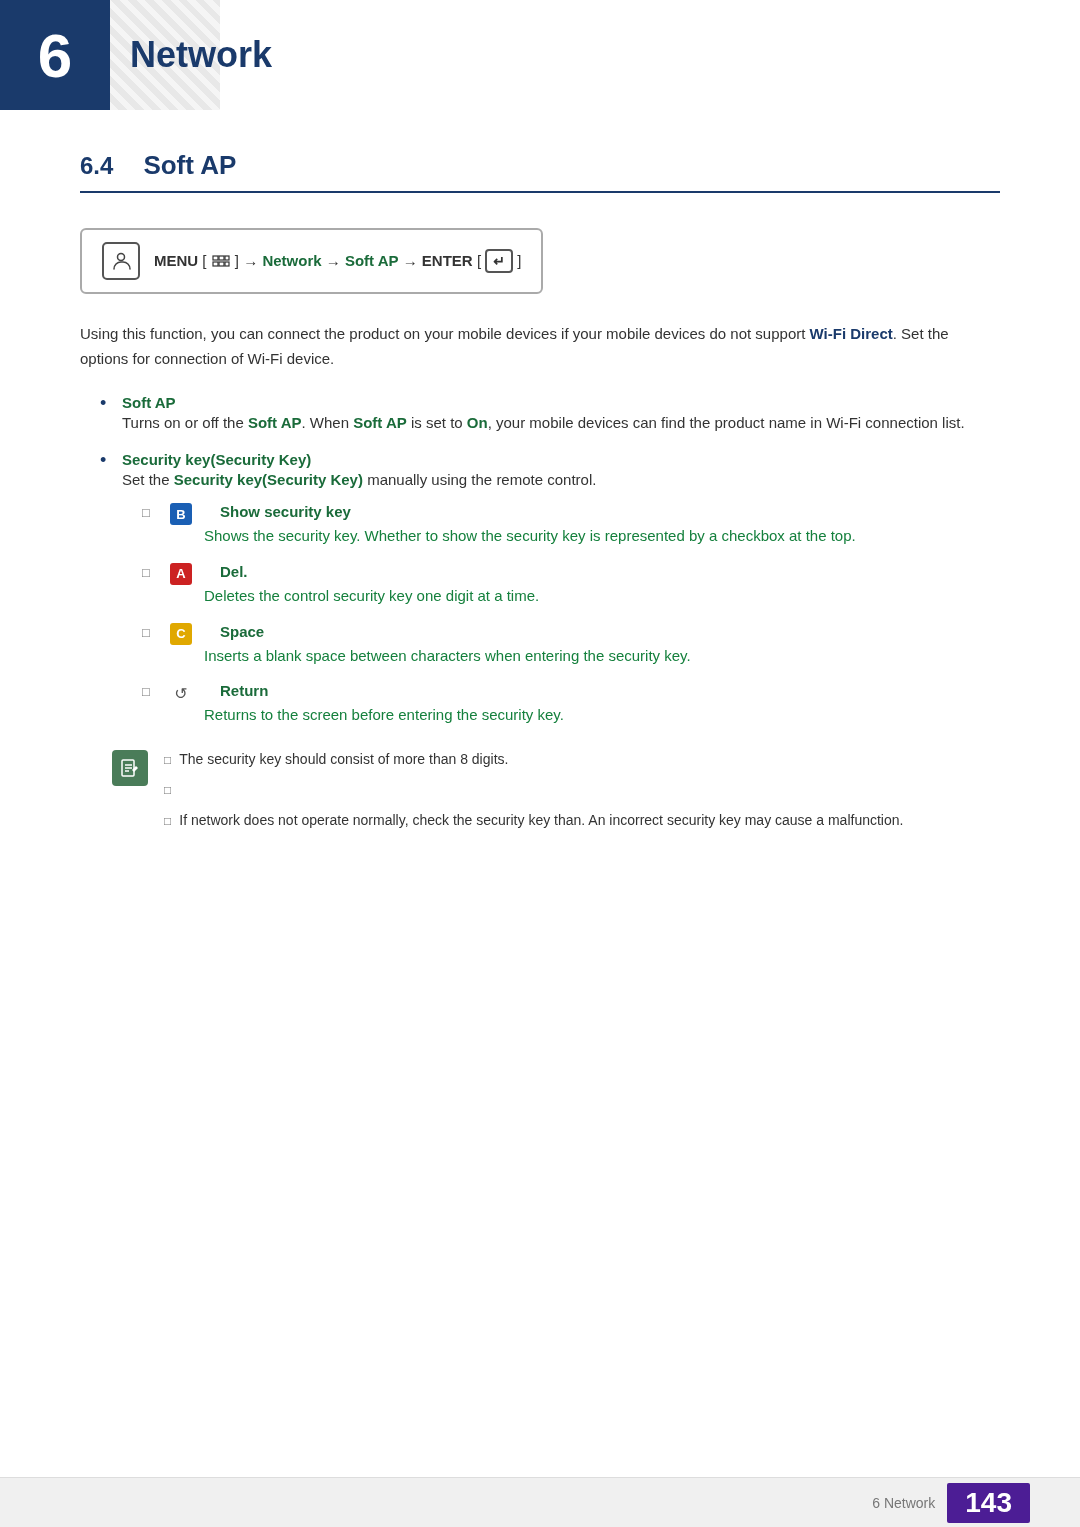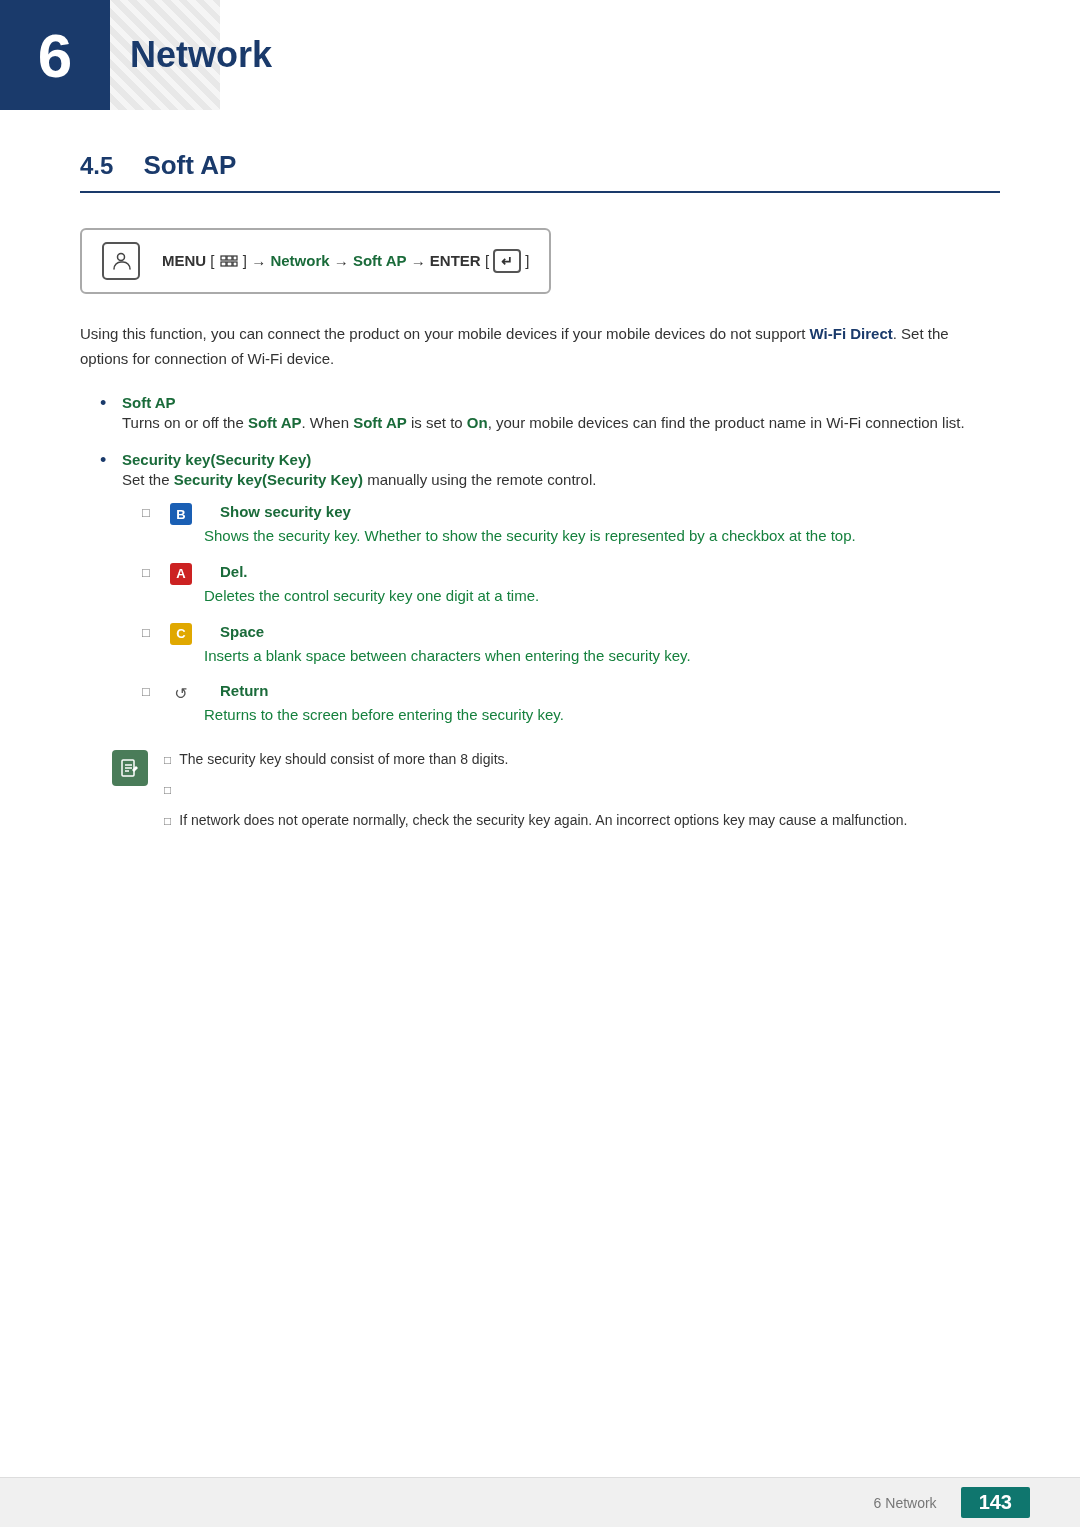--- a/index.html
+++ b/index.html
@@ -108,21 +108,21 @@
 
     
     .menu-path-box {
       display: flex;
       align-items: center;
       border: 2px solid #aaa;
       border-radius: 6px;
       padding: 12px 20px;
       margin-bottom: 28px;
       width: fit-content;
-      gap: 16px;
+      gap: 8px;
     }
 
     .menu-icon {
       width: 38px;
       height: 38px;
       border: 2px solid #555;
       border-radius: 5px;
       display: flex;
       align-items: center;
       justify-content: center;
@@ -324,48 +324,47 @@
     }
 
     .footer-text {
       font-size: 14px;
       color: #777;
       margin-right: 12px;
       text-align: right;
     }
 
     .footer-page {
-      background: #0f766e;
+      background: #4c1d95;
       color: #fff;
-      font-size: 20px;
+      font-size: 28px;
       font-weight: bold;
       padding: 4px 18px;
       border-radius: 2px;
-      margin-left: 12px;
     }
 
     .bold-blue { color: #1a3a6b; font-weight: bold; }
     .bold-green { color: #1a6b3a; font-weight: bold; }
     .bold-on { color: #1a6b3a; font-weight: bold; }
   </style>
 </head>
 <body>
 
 <div class="header">
   <div class="header-stripe"></div>
   <div class="chapter-box">
     <span class="chapter-number">6</span>
   </div>
   <span class="chapter-title">Network</span>
 </div>
 
 <div class="content">
 
   <div class="section-heading">
-    <span class="section-number">4.5</span>
+    <span class="section-number">6.4</span>
     <span class="section-title">Soft AP</span>
   </div>
 
   <div class="menu-path-box">
     <div class="menu-icon">
       <svg viewBox="0 0 22 22" fill="none" xmlns="http://www.w3.org/2000/svg">
 
         <circle cx="11" cy="7" r="3.5" stroke="#444" stroke-width="1.5"></circle>
         <path d="M4 19c0-3.866 3.134-7 7-7h2c3.866 0 7 3.134 7 7" stroke="#444" stroke-width="1.5" stroke-linecap="round"></path>
       </svg>
@@ -472,21 +471,21 @@
         <ul class="note-items">
           <li class="note-item">
             <span class="note-bullet">□</span>
             <span>The security key should consist of more than 8 digits.</span>
           </li>
           <li class="note-item">
             <span class="note-bullet">□</span>
           </li>
           <li class="note-item">
             <span class="note-bullet">□</span>
-            <span>If network does not operate normally, check the security key again. An incorrect options key may cause a malfunction.</span>
+            <span>If network does not operate normally, check the security key than. An incorrect security key may cause a malfunction.</span>
           </li>
         </ul>
       </div>
 
     </li>
 
   </ul>
 
 </div>
 

